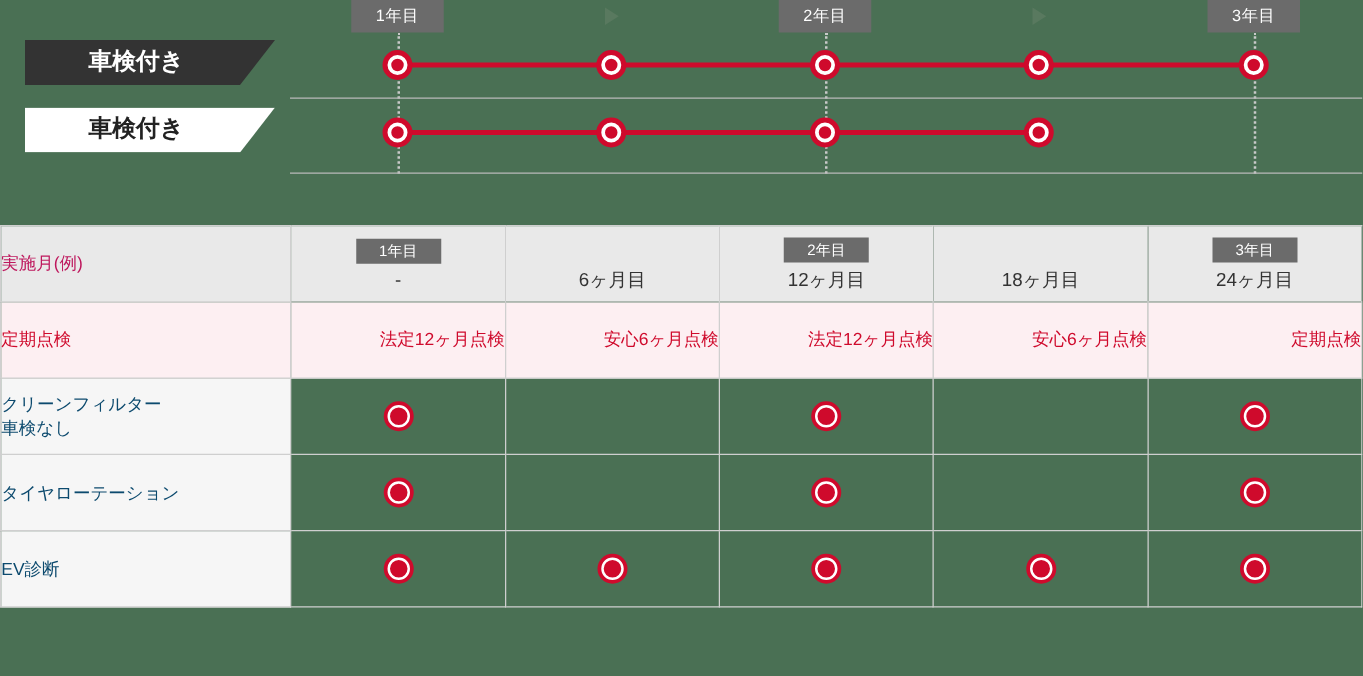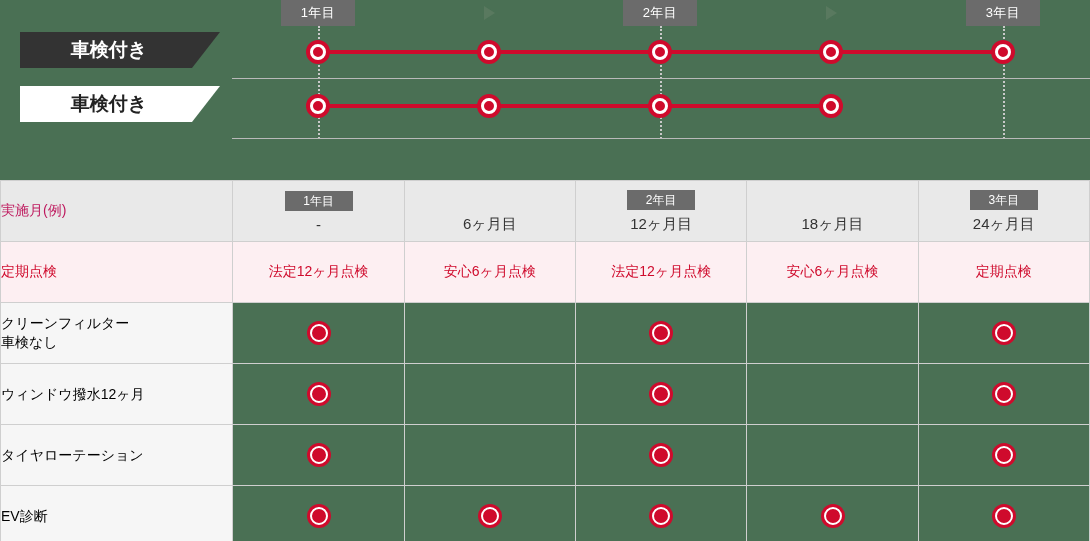--- a/index.html
+++ b/index.html
@@ -169,31 +169,31 @@
 
   
   .insp-row td { height: 60px; background: #fdeff2; }
   .insp-label {
     padding-left: 18px;
     color: #cf0a2c;
     font-weight: normal;
     font-size: 16px;
   }
   .insp-cell {
-    text-align: center;
+    text-align: right;
     color: #cf0a2c;
     font-size: 14px;
   }
 
   
   .svc-row td { height: 60px; }
   .svc-label {
     background: #f6f6f6;
     padding-left: 18px;
-    color: #000000;
+    color: #0c4a6e;
     font-size: 14px;
     line-height: 1.35;
   }
   .svc-cell {
     background: #4a7054;
     text-align: center;
   }
 
   .marker {
     display: inline-block;
@@ -313,28 +313,20 @@
       <span>クリーンフィルター</span><br>
       <span>車検なし</span>
     </td>
     <td class="svc-cell"><span class="marker"></span></td>
     <td class="svc-cell"></td>
     <td class="svc-cell"><span class="marker"></span></td>
     <td class="svc-cell"></td>
     <td class="svc-cell"><span class="marker"></span></td>
   </tr>
 
-  <tr class="svc-row">
-    <td class="svc-label">ウィンドウ撥水12ヶ月</td>
-    <td class="svc-cell"><span class="marker"></span></td>
-    <td class="svc-cell"></td>
-    <td class="svc-cell"><span class="marker"></span></td>
-    <td class="svc-cell"></td>
-    <td class="svc-cell"><span class="marker"></span></td>
-  </tr>
 
   <tr class="svc-row">
     <td class="svc-label">タイヤローテーション</td>
     <td class="svc-cell"><span class="marker"></span></td>
     <td class="svc-cell"></td>
     <td class="svc-cell"><span class="marker"></span></td>
     <td class="svc-cell"></td>
     <td class="svc-cell"><span class="marker"></span></td>
   </tr>
 

